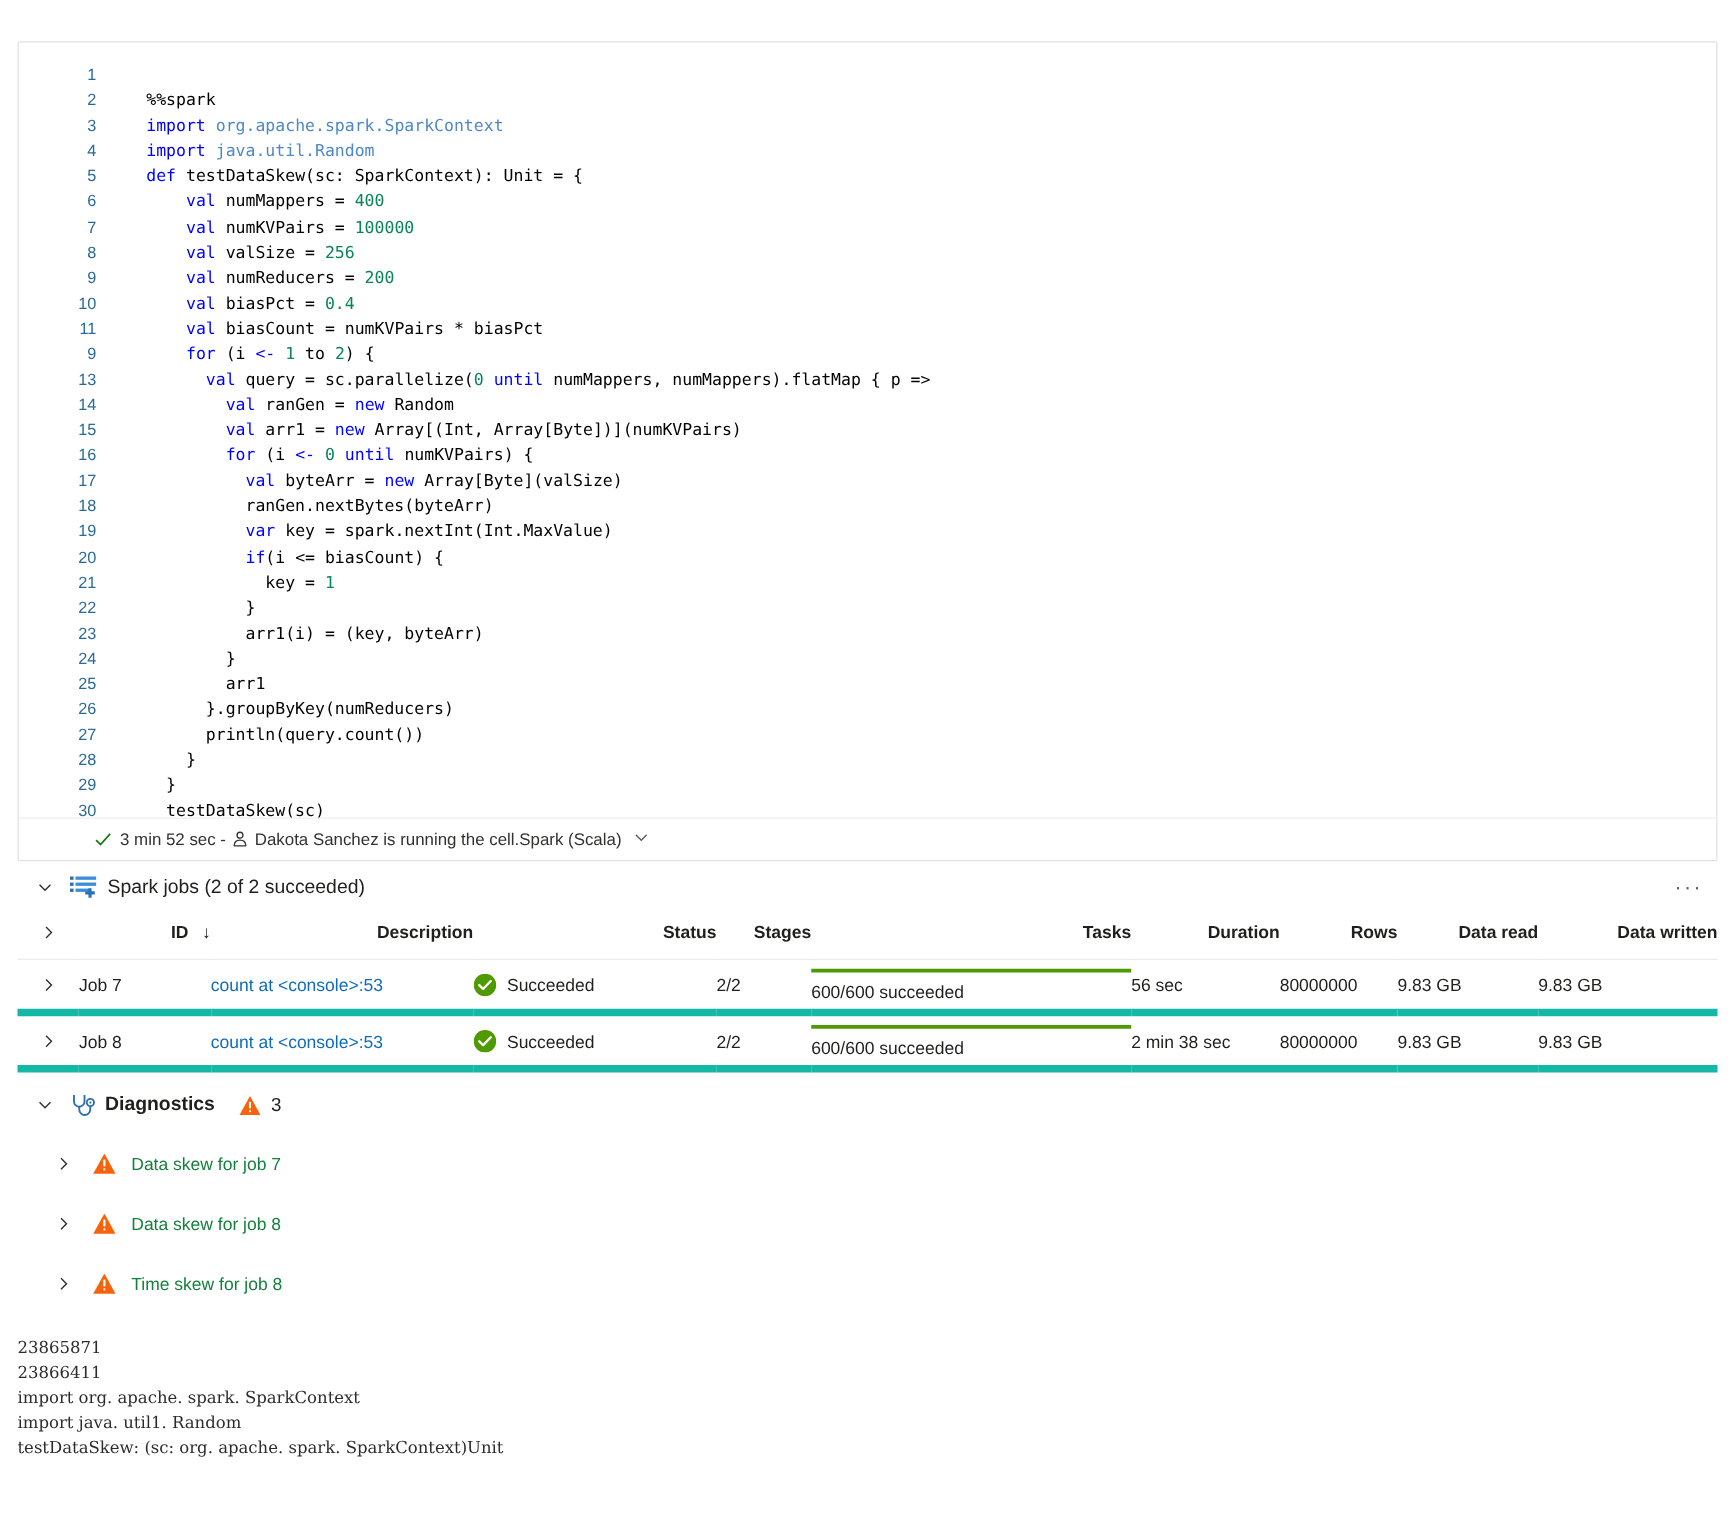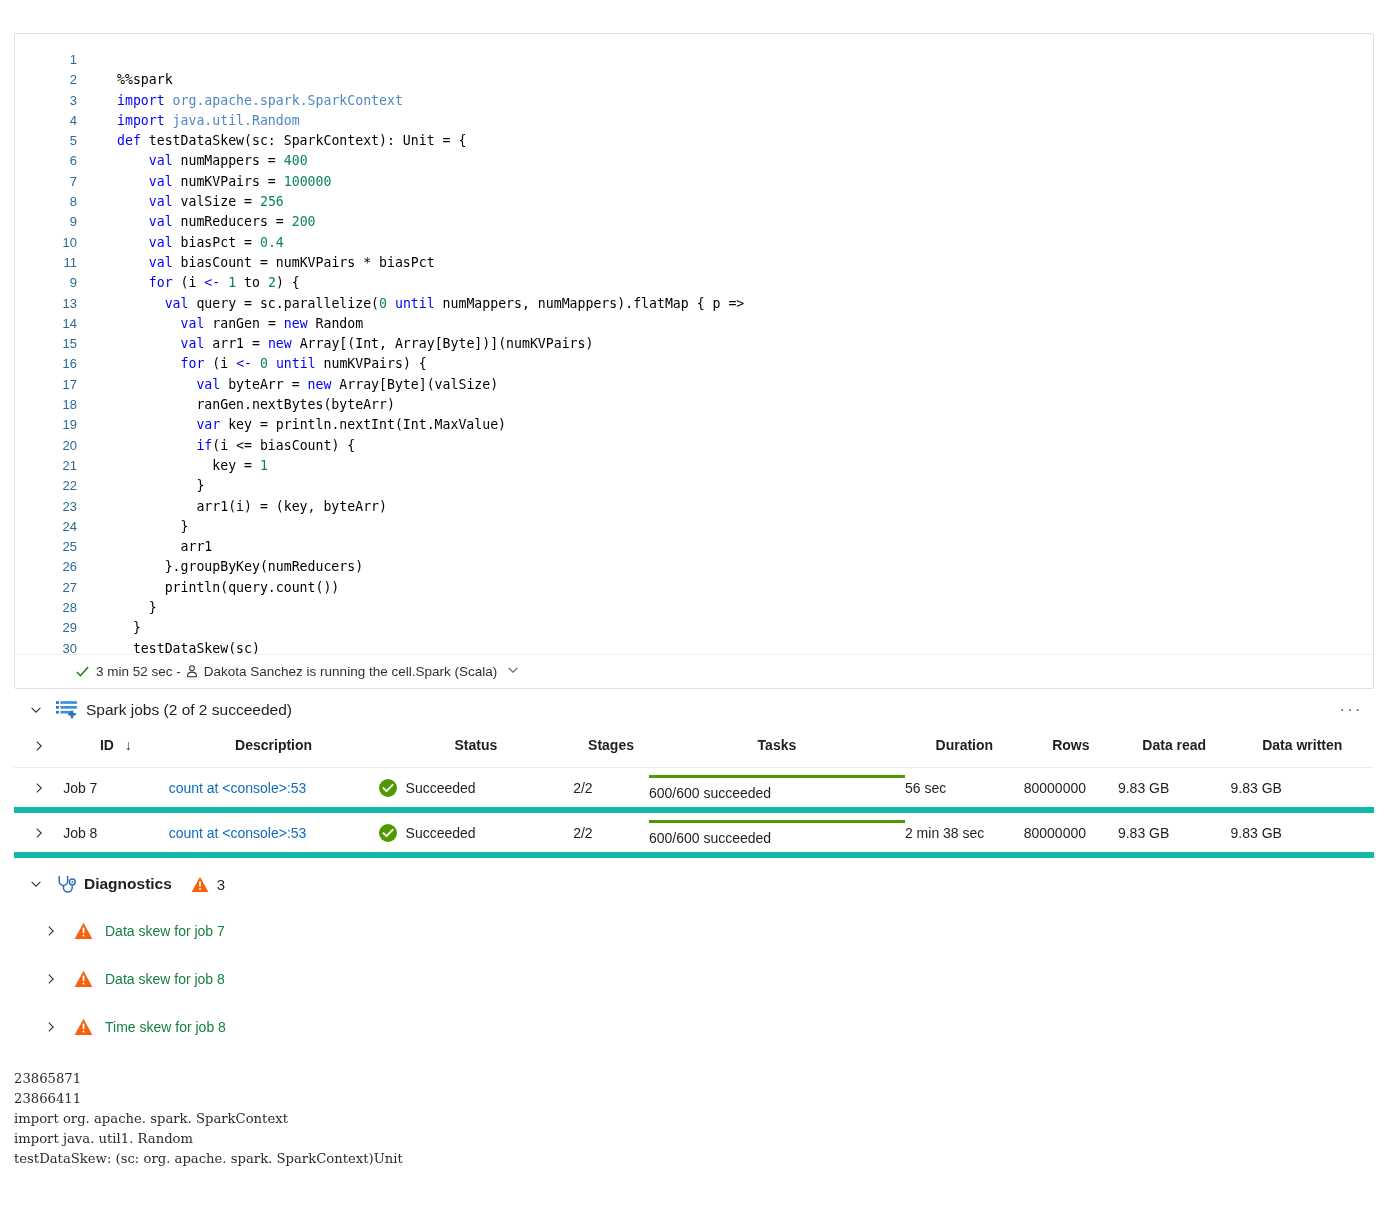--- a/index.html
+++ b/index.html
@@ -127,21 +127,21 @@
   }
 
   
   table.jobs {
     width: 100%;
     border-collapse: collapse;
     table-layout: fixed;
     font-size: 14px;
   }
   table.jobs th {
-    text-align: center;
+    text-align: right;
     font-weight: bold;
     font-size: 14px;
     color: #201f1e;
     padding: 6px 0 14px 0;
     border-bottom: 1px solid #edebe9;
     vertical-align: bottom;
   }
   table.jobs td {
     padding: 0;
     height: 39px;
@@ -247,21 +247,21 @@
       <div class="code-line"><span class="ln">9</span><span class="code-text"><span>    </span><span class="kw">val</span><span> numReducers = </span><span class="num">200</span></span></div>
       <div class="code-line"><span class="ln">10</span><span class="code-text"><span>    </span><span class="kw">val</span><span> biasPct = </span><span class="num">0.4</span></span></div>
       <div class="code-line"><span class="ln">11</span><span class="code-text"><span>    </span><span class="kw">val</span><span> biasCount = numKVPairs * biasPct</span></span></div>
       <div class="code-line"><span class="ln">9</span><span class="code-text"><span>    </span><span class="kw">for</span><span> (i </span><span class="kw">&lt;-</span><span> </span><span class="num">1</span><span> to </span><span class="num">2</span><span>) {</span></span></div>
       <div class="code-line"><span class="ln">13</span><span class="code-text"><span>      </span><span class="kw">val</span><span> query = sc.parallelize(</span><span class="num">0</span><span> </span><span class="kw">until</span><span> numMappers, numMappers).flatMap { p =&gt;</span></span></div>
       <div class="code-line"><span class="ln">14</span><span class="code-text"><span>        </span><span class="kw">val</span><span> ranGen = </span><span class="kw">new</span><span> Random</span></span></div>
       <div class="code-line"><span class="ln">15</span><span class="code-text"><span>        </span><span class="kw">val</span><span> arr1 = </span><span class="kw">new</span><span> Array[(Int, Array[Byte])](numKVPairs)</span></span></div>
       <div class="code-line"><span class="ln">16</span><span class="code-text"><span>        </span><span class="kw">for</span><span> (i </span><span class="kw">&lt;-</span><span> </span><span class="num">0</span><span> </span><span class="kw">until</span><span> numKVPairs) {</span></span></div>
       <div class="code-line"><span class="ln">17</span><span class="code-text"><span>          </span><span class="kw">val</span><span> byteArr = </span><span class="kw">new</span><span> Array[Byte](valSize)</span></span></div>
       <div class="code-line"><span class="ln">18</span><span class="code-text"><span>          ranGen.nextBytes(byteArr)</span></span></div>
-      <div class="code-line"><span class="ln">19</span><span class="code-text"><span>          </span><span class="kw">var</span><span> key = println.nextInt(Int.MaxValue)</span></span></div>
+      <div class="code-line"><span class="ln">19</span><span class="code-text"><span>          </span><span class="kw">var</span><span> key = spark.nextInt(Int.MaxValue)</span></span></div>
       <div class="code-line"><span class="ln">20</span><span class="code-text"><span>          </span><span class="kw">if</span><span>(i &lt;= biasCount) {</span></span></div>
       <div class="code-line"><span class="ln">21</span><span class="code-text"><span>            key = </span><span class="num">1</span></span></div>
       <div class="code-line"><span class="ln">22</span><span class="code-text"><span>          }</span></span></div>
       <div class="code-line"><span class="ln">23</span><span class="code-text"><span>          arr1(i) = (key, byteArr)</span></span></div>
       <div class="code-line"><span class="ln">24</span><span class="code-text"><span>        }</span></span></div>
       <div class="code-line"><span class="ln">25</span><span class="code-text"><span>        arr1</span></span></div>
       <div class="code-line"><span class="ln">26</span><span class="code-text"><span>      }.groupByKey(numReducers)</span></span></div>
       <div class="code-line"><span class="ln">27</span><span class="code-text"><span>      println(query.count())</span></span></div>
       <div class="code-line"><span class="ln">28</span><span class="code-text"><span>    }</span></span></div>
       <div class="code-line"><span class="ln">29</span><span class="code-text"><span>  }</span></span></div>

